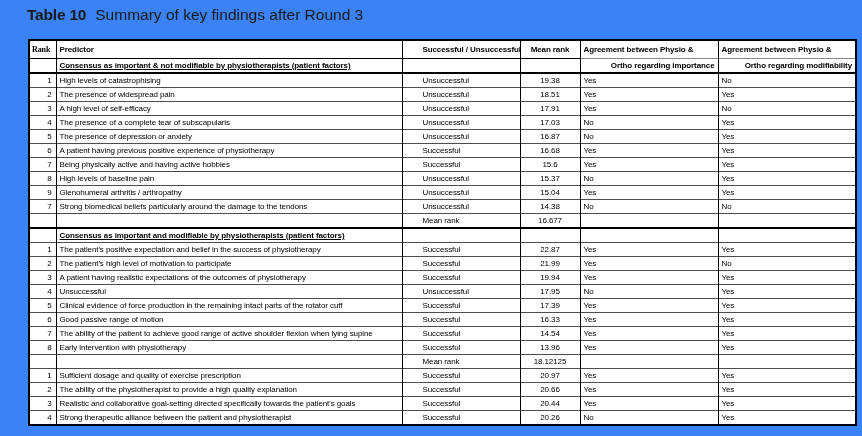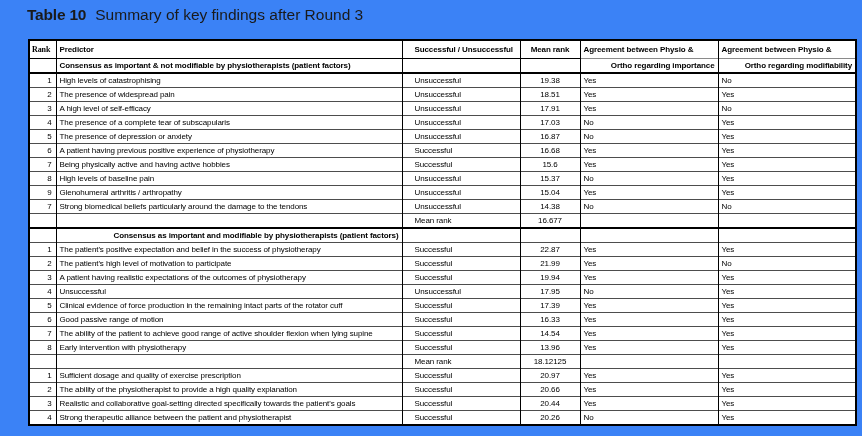--- a/index.html
+++ b/index.html
@@ -18,24 +18,24 @@
     border-left:1.5px solid #000; border-right:1.5px solid #000;
     border-top:1px solid #4d4d4d; text-align:left; vertical-align:middle; }
   th { font-weight:700; }
 
   tr.h1 > * { border-top:none; height:17px; line-height:17px; }
   tr.h2 > * { border-top:1.5px solid #000; border-bottom:2px solid #000; }
   tr.h2 > .agr2 { border-top:1px solid #8a8a8a;text-align:right; }
 
   .rank { text-align:right; padding-right:4px; padding-left:1px; }
   .rank-h { text-align:left; padding:0 2px;font-family:Liberation Serif, serif; }
-  .outcome { padding-left:12px; }
+  .outcome { padding-left:20px; }
   .center { text-align:center; }
-  .sec-title { font-weight:700; }
-  tr.sec > td { border-top:2.5px solid #000;text-align:right; }
+  .sec-title { font-weight:700;text-decoration:underline; }
+  tr.sec > td { border-top:2.5px solid #000; }
 </style>
 </head>
 <body>
 
 <div class="page">
 
   <div class="caption">
     <span class="cap-label">Table 10</span><span class="cap-text">Summary of key findings after Round 3</span>
   </div>
 

